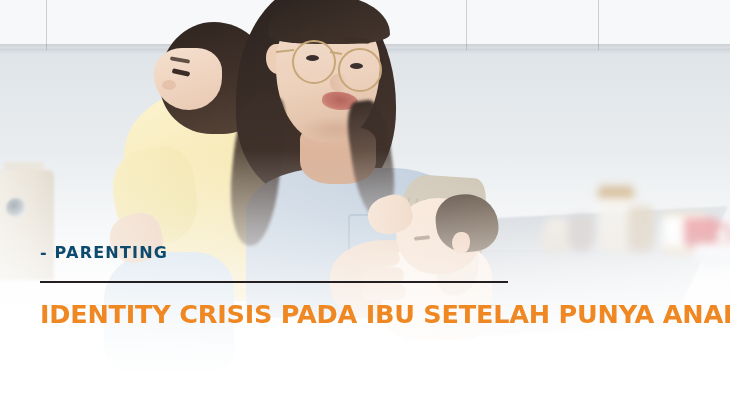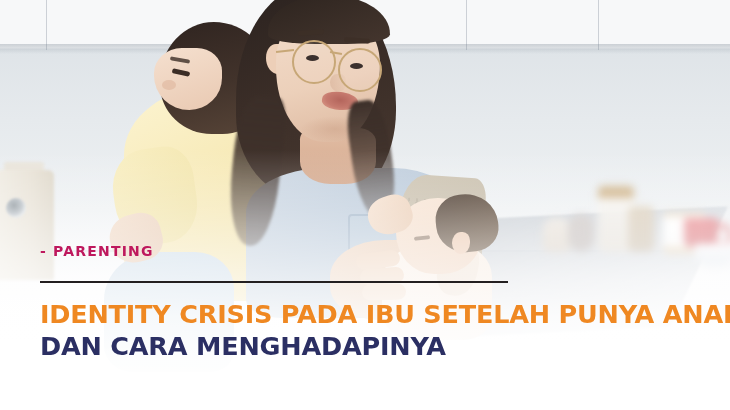--- a/index.html
+++ b/index.html
@@ -472,23 +472,23 @@
     left: 1px;
     top: -4px;
     width: 4px;
     height: 6px;
     background: #ef8822;
     border-radius: 1px;
     transform: skewX(-12deg);
   }
   .brand-sep {
     font-family: "DejaVu Sans", sans-serif;
-    font-size: 14px;
+    font-size: 16px;
     font-weight: 700;
-    color: #be185d;
+    color: #0c4a6e;
     letter-spacing: 1.2px;
     white-space: nowrap;
   }
 
   .rule {
     position: absolute;
     left: 40px;
     top: 281px;
     width: 468px;
     height: 2px;
@@ -598,17 +598,16 @@
   <div class="overlay">
 
     <div class="brandbar">
       <span class="brand-sep">- PARENTING</span>
     </div>
 
     <div class="rule"></div>
 
     <div class="headline">
       <div class="headline-line line-1">IDENTITY CRISIS PADA IBU SETELAH PUNYA ANAK</div>
-      <div class="headline-line line-2">DAN CARA MENGHADAPINYA</div>
     </div>
 
   </div>
 </div>
 
 </body></html>

